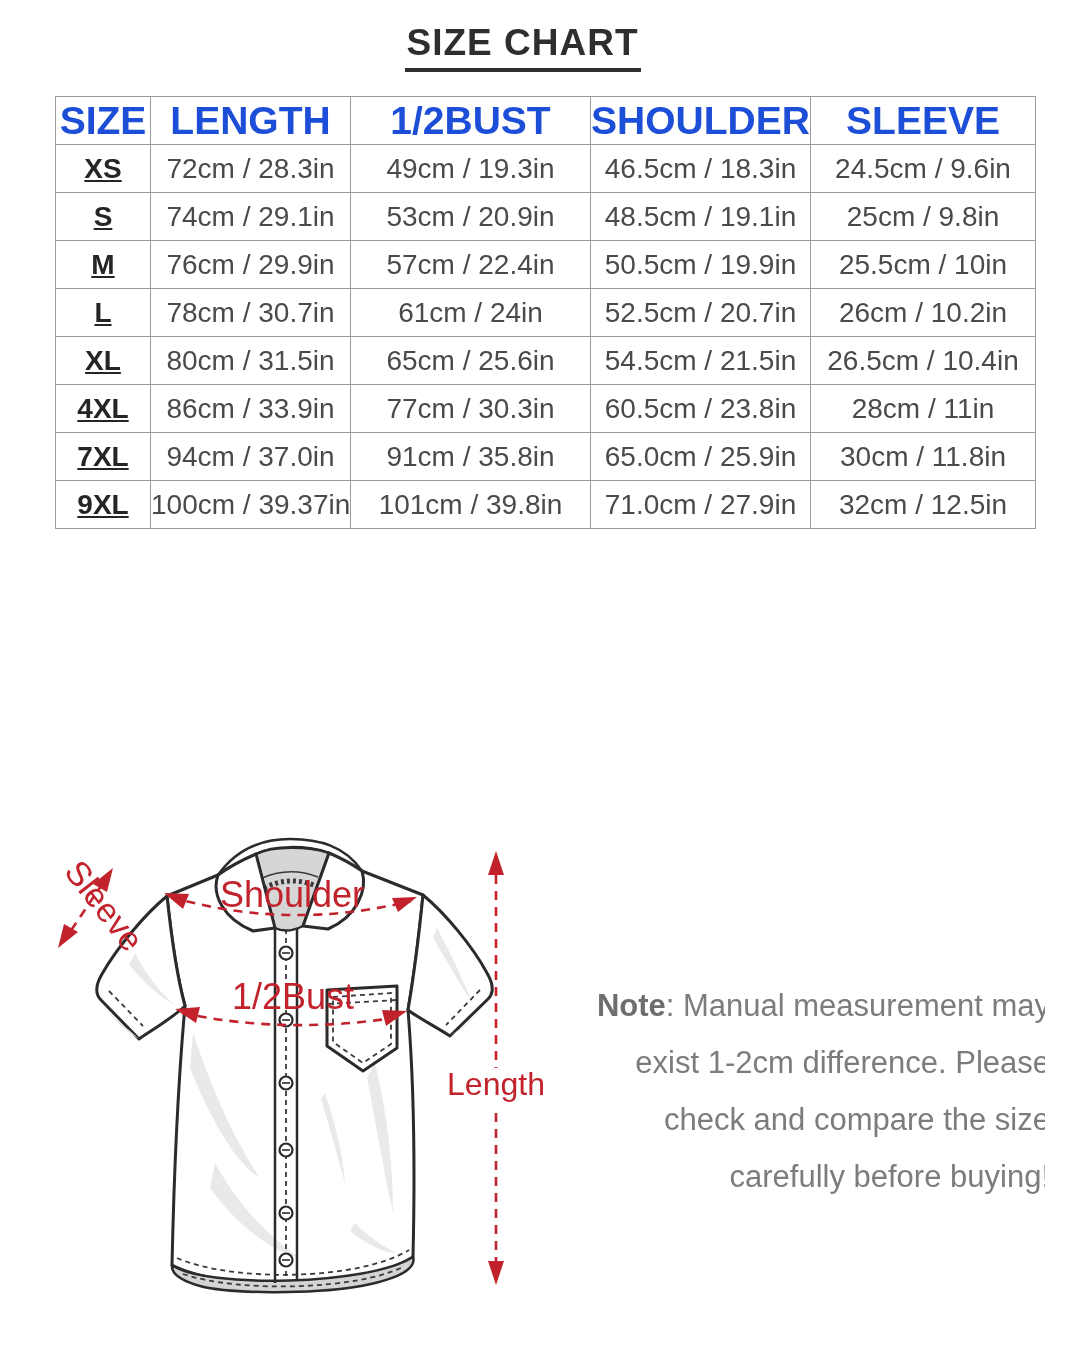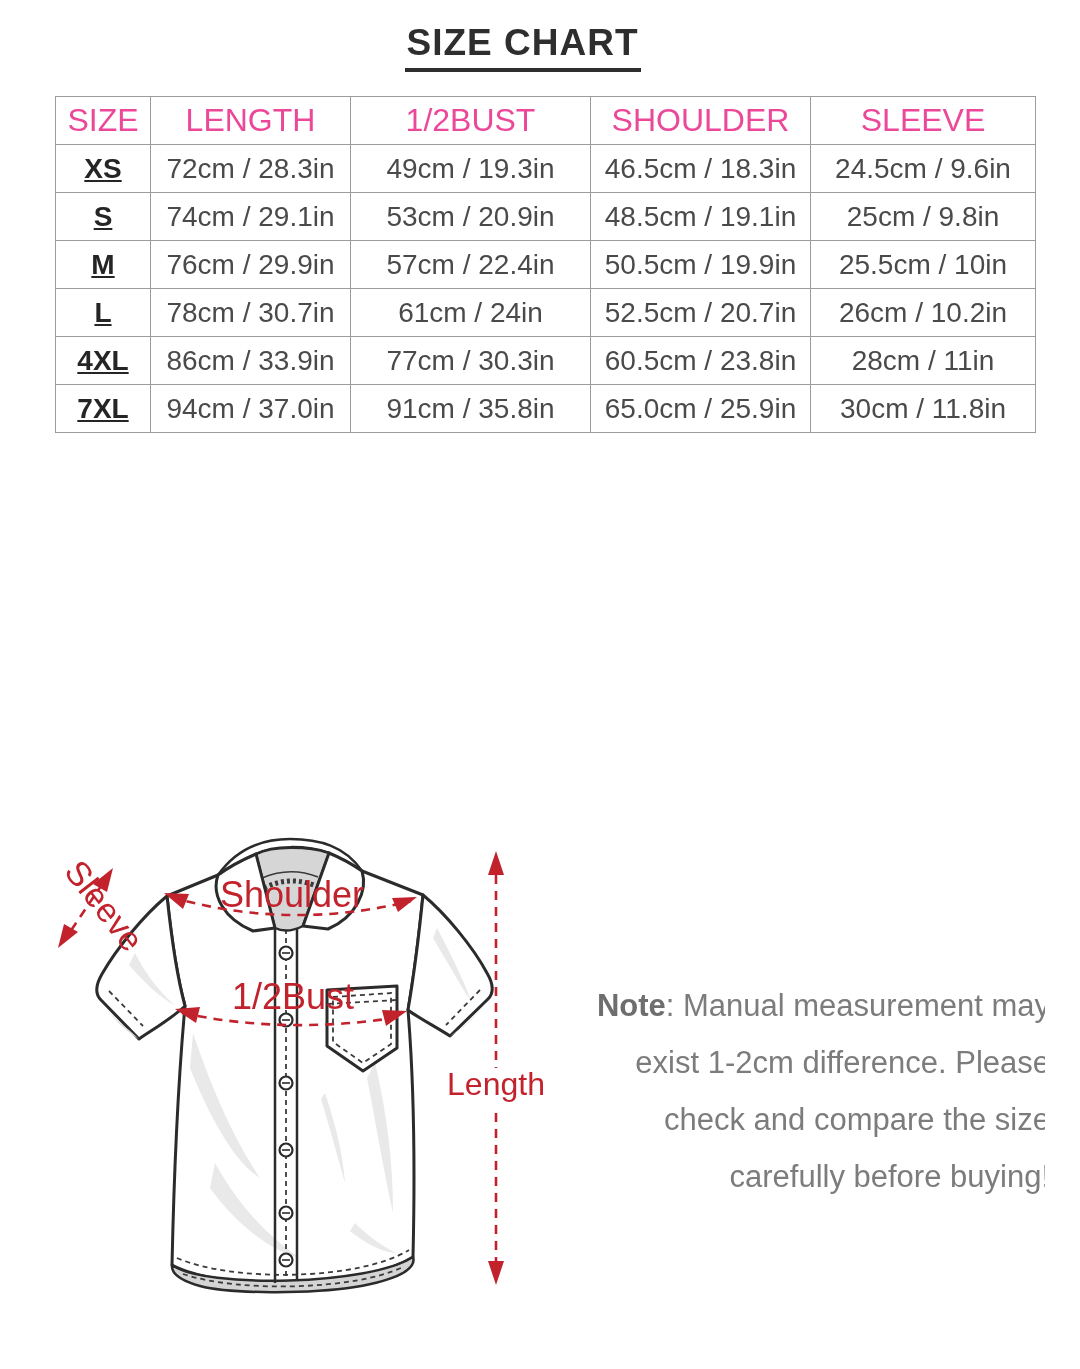--- a/index.html
+++ b/index.html
@@ -7,21 +7,21 @@
         font-family:"Liberation Sans", sans-serif;}
   
   .title{position:absolute;top:22px;left:0;width:100%;text-align:center;}
   .title span{display:inline-block;font-size:37px;font-weight:bold;color:#2e2e2e;
               letter-spacing:1px;border-bottom:4px solid #2e2e2e;padding:0 2px 4px 2px;}
   
   table.size-table{position:absolute;left:55px;top:96px;width:980px;border-collapse:collapse;
                    table-layout:fixed;background:#fff;}
   .size-table th,.size-table td{border:1px solid #9c9c9c;text-align:center;vertical-align:middle;
                    height:47px;padding:0;white-space:nowrap;overflow:hidden;}
-  .size-table th{font-size:32px;font-weight:normal;color:#ec4899;}
+  .size-table th{font-size:39px;font-weight:bold;color:#1d4ed8;}
   .size-table td{font-size:28px;color:#4a4a4a;font-weight:normal;}
   .size-table td.size{font-weight:bold;color:#252525;text-decoration:underline;}
   
   .diagram{position:absolute;left:25px;top:833px;width:530px;height:480px;}
   
   .note{position:absolute;left:568px;top:977px;width:482px;font-size:31px;line-height:57px;
         color:#7c7c7c;text-align:right;}
   .note b{color:#6e6e6e;font-weight:bold;}
   
   .ol{fill:#ffffff;stroke:#2b2b2b;stroke-width:3;stroke-linejoin:round;stroke-linecap:round;}
@@ -84,32 +84,46 @@
           <td>25.5cm / 10in</td>
         </tr>
         <tr>
           <td class="size">L</td>
           <td>78cm / 30.7in</td>
           <td>61cm / 24in</td>
           <td>52.5cm / 20.7in</td>
           <td>26cm / 10.2in</td>
         </tr>
         <tr>
+          <td class="size">XL</td>
+          <td>80cm / 31.5in</td>
+          <td>65cm / 25.6in</td>
+          <td>54.5cm / 21.5in</td>
+          <td>26.5cm / 10.4in</td>
+        </tr>
+        <tr>
           <td class="size">4XL</td>
           <td>86cm / 33.9in</td>
           <td>77cm / 30.3in</td>
           <td>60.5cm / 23.8in</td>
           <td>28cm / 11in</td>
         </tr>
         <tr>
           <td class="size">7XL</td>
           <td>94cm / 37.0in</td>
           <td>91cm / 35.8in</td>
           <td>65.0cm / 25.9in</td>
           <td>30cm / 11.8in</td>
+        </tr>
+        <tr>
+          <td class="size">9XL</td>
+          <td>100cm / 39.37in</td>
+          <td>101cm / 39.8in</td>
+          <td>71.0cm / 27.9in</td>
+          <td>32cm / 12.5in</td>
         </tr>
       </tbody>
   </table>
 
   <svg class="diagram" viewBox="0 0 530 480">
 
     <path class="ol" d="M142,63 L193,42 L337,38 L398,62 C394,102 389,142 383,177 C389,250 390,340 388,424 C340,455 200,460 147,432 C149,340 153,250 160,173 C151,140 146,101 142,63 Z"></path>
 
     <path class="ol" d="M142,63 C118,83 92,115 77,141 C70,153 70,161 76,167 L114,206 C127,197 146,186 160,173 C151,140 146,101 142,63 Z"></path>
     <path class="ol" d="M398,62 C421,81 448,114 462,140 C469,152 469,160 463,166 L425,203 C411,194 392,184 383,177 C389,142 394,102 398,62 Z"></path>

